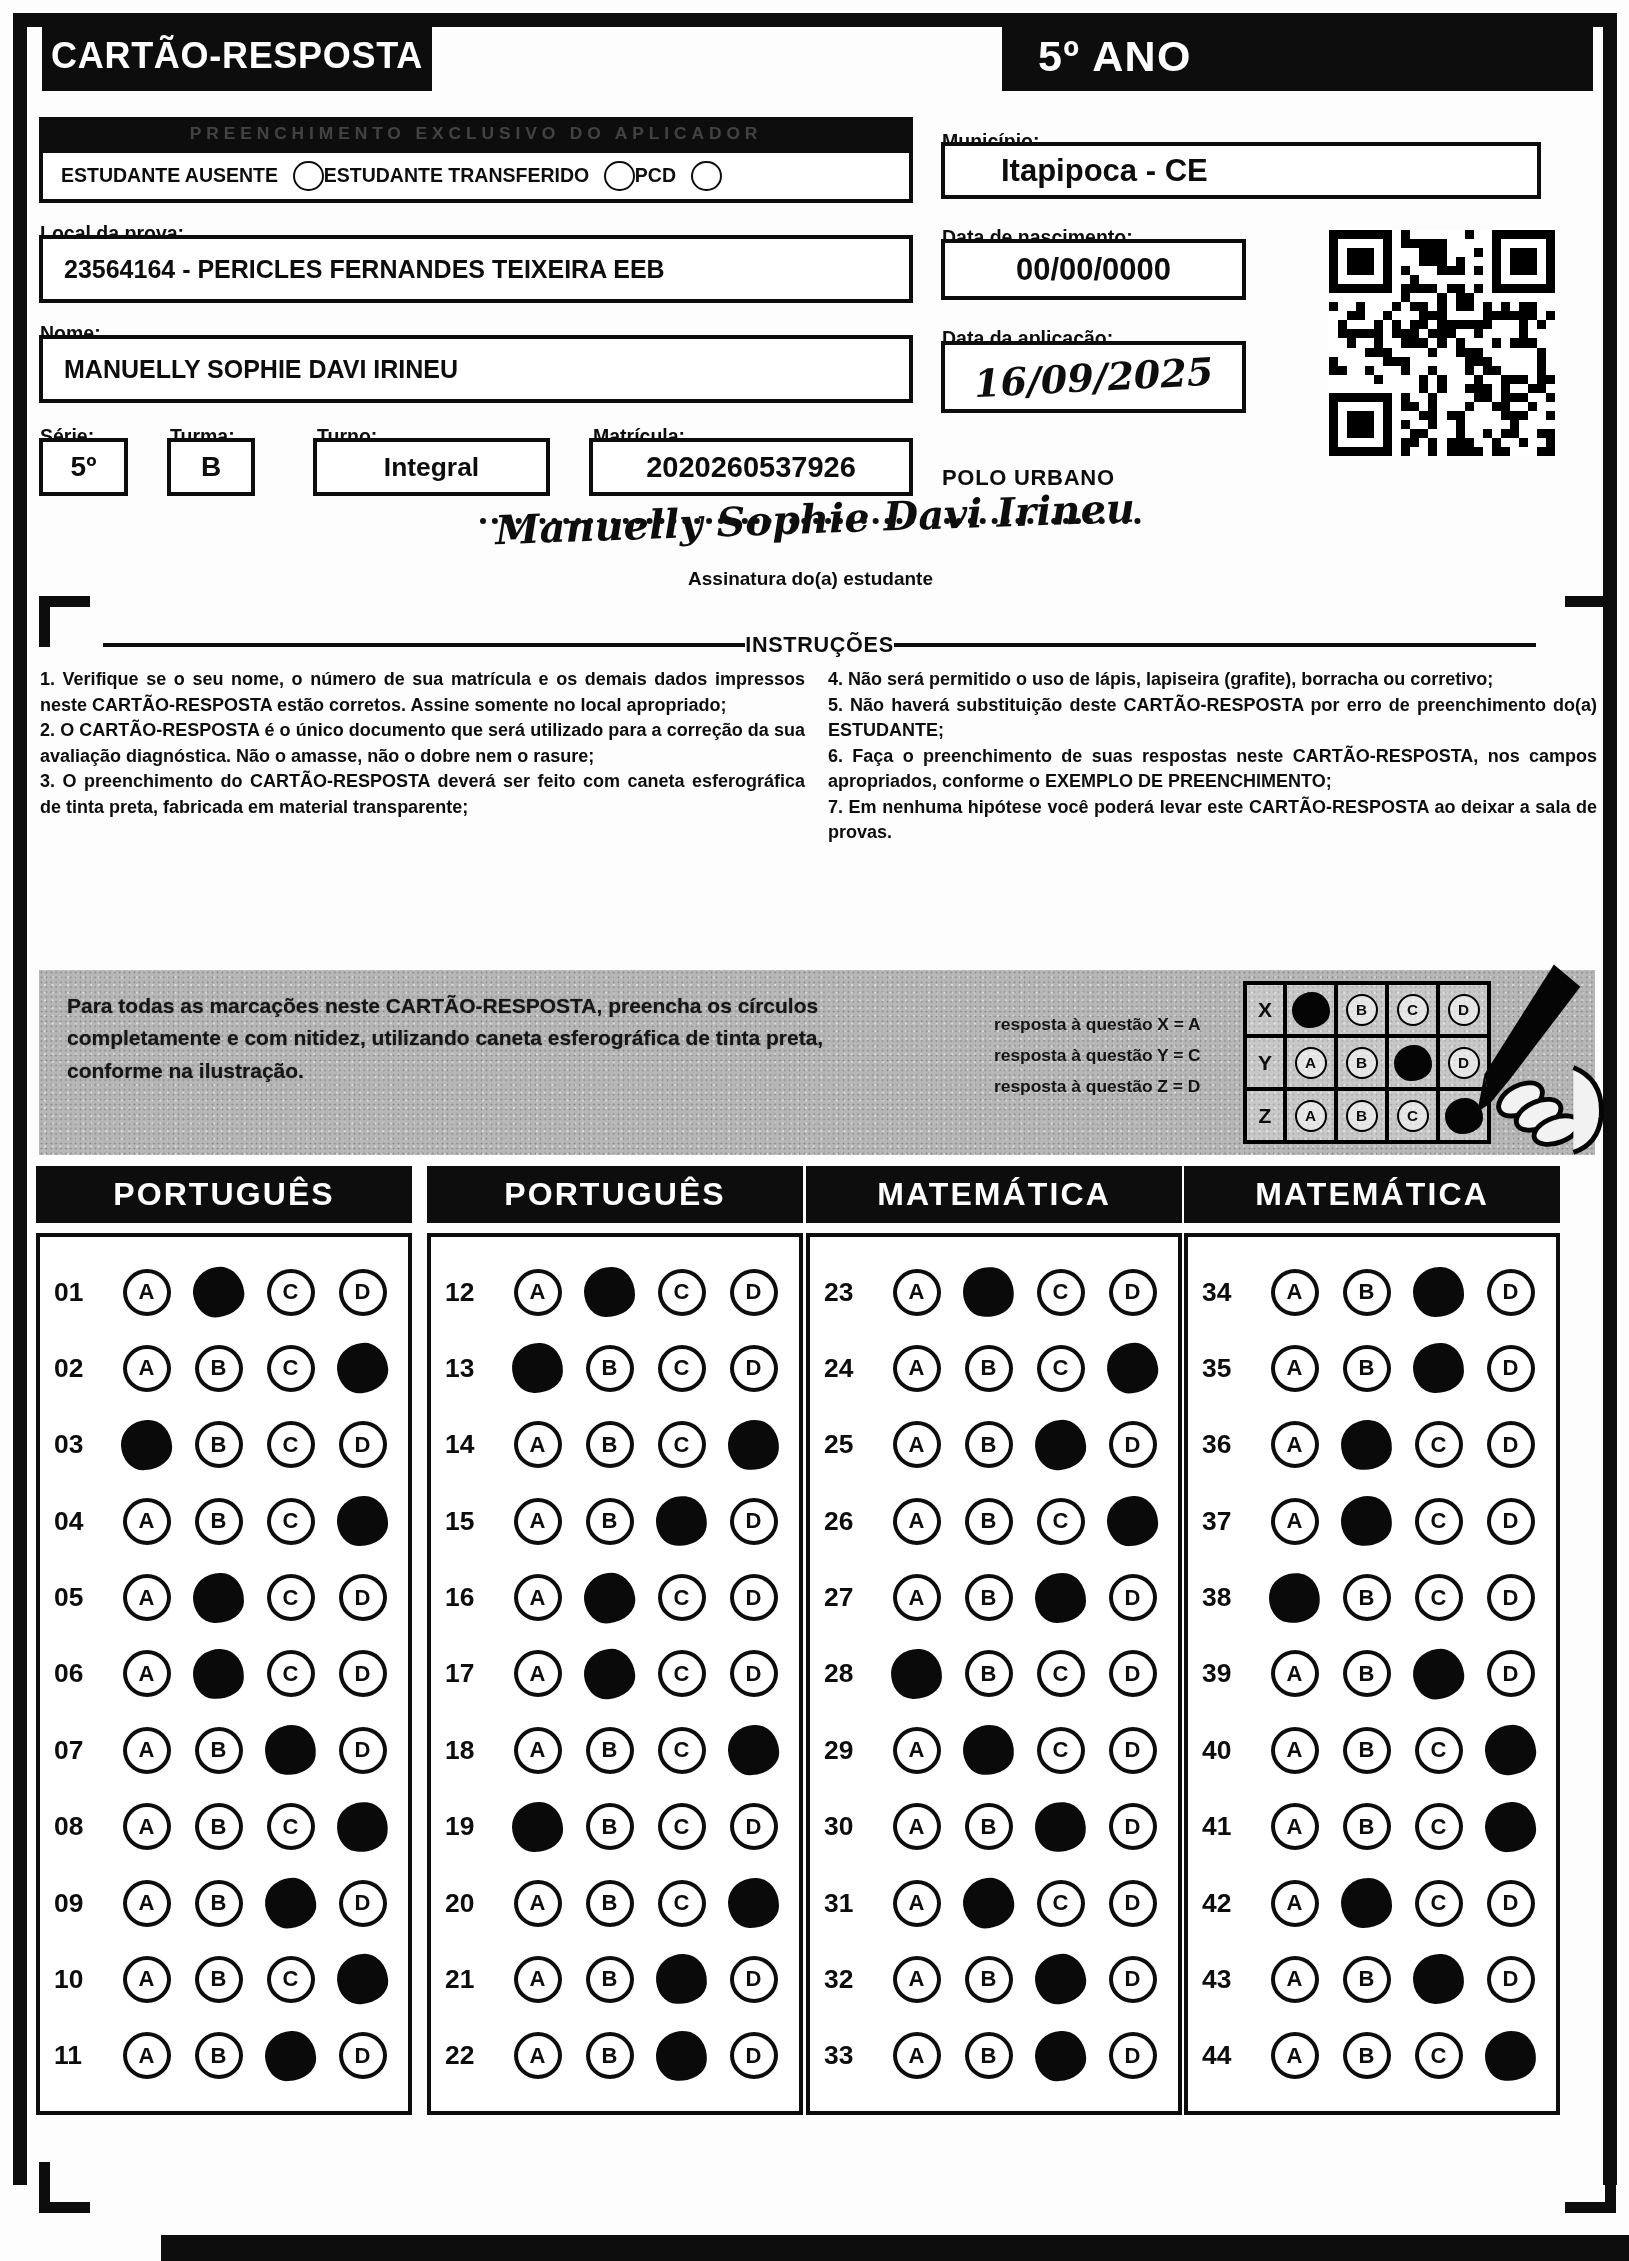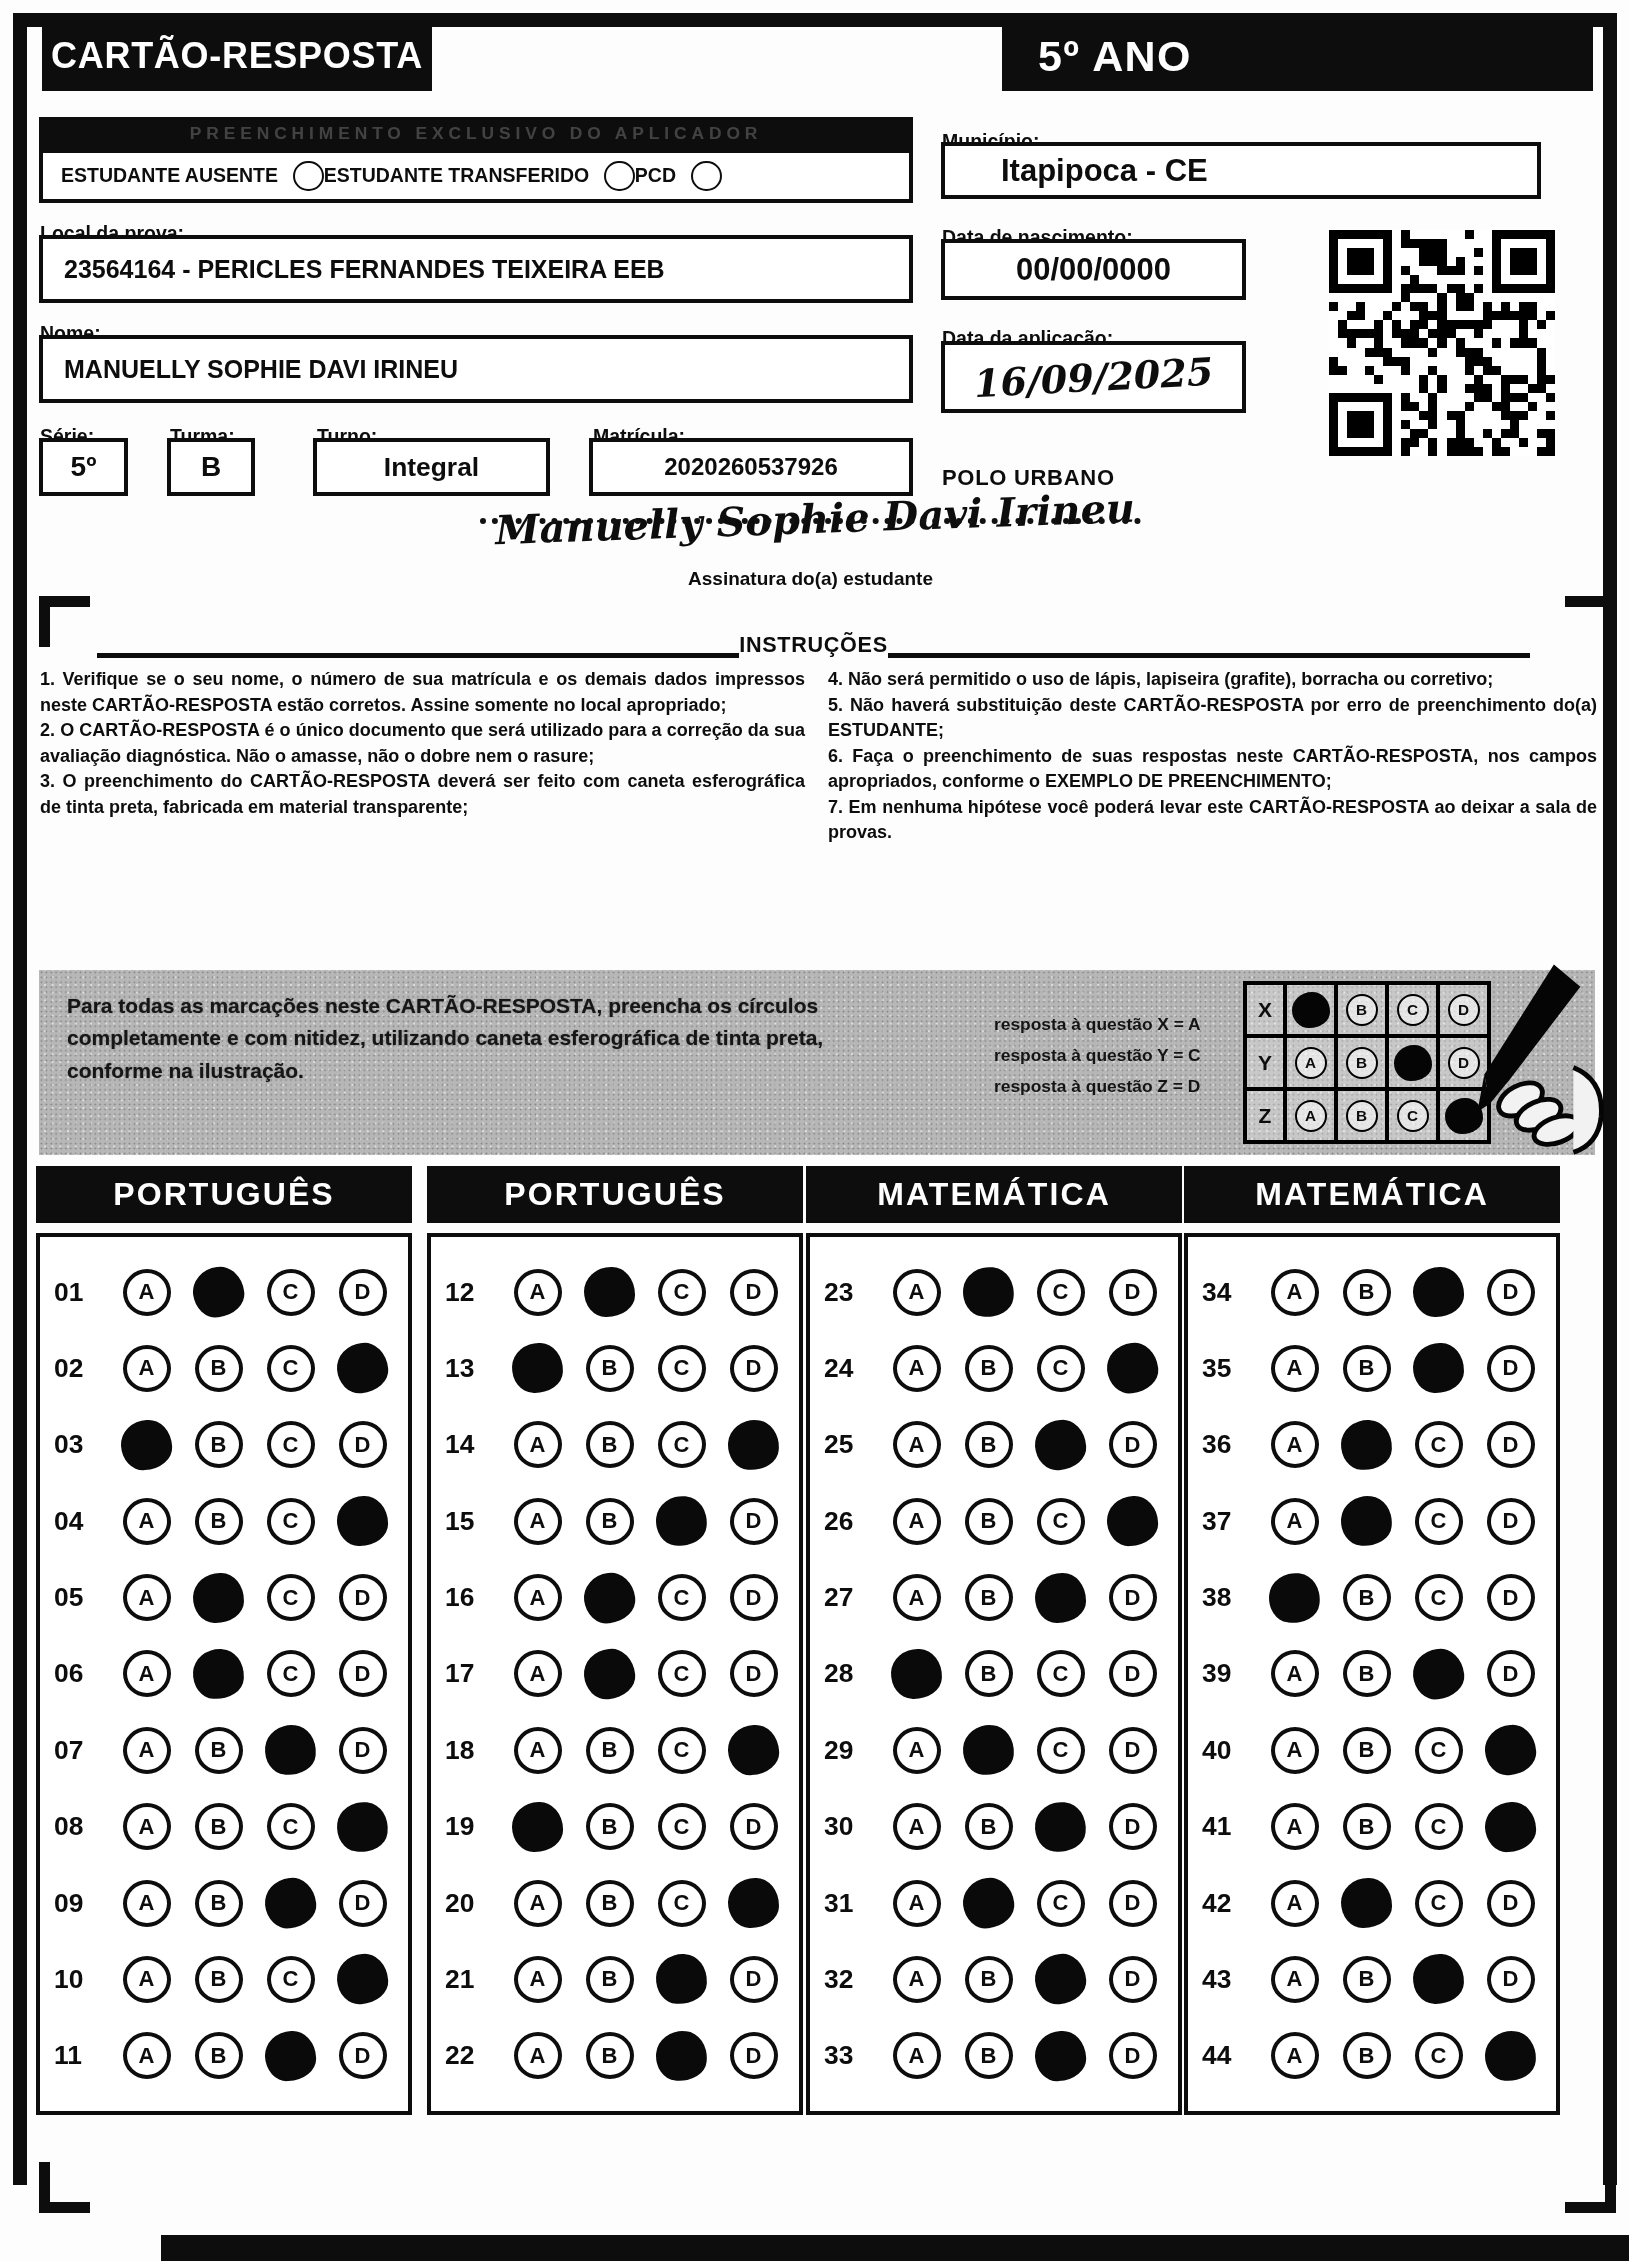--- a/index.html
+++ b/index.html
@@ -37,21 +37,21 @@
   .f-value{font-size:25px;font-weight:700;}
   
   .hand{font-family:"DejaVu Serif",serif;font-style:italic;font-weight:700;}
   .qr{position:absolute;left:1329px;top:230px;width:226px;height:226px;}
   .polo{position:absolute;left:942px;top:465px;font-size:22px;font-weight:700;letter-spacing:0.7px;}
   
   .sig-line{position:absolute;left:480px;top:518px;width:661px;border-bottom:6.3px dotted #111;}
   .sig-name{position:absolute;left:495px;top:495px;font-size:40px;transform:rotate(-2deg);white-space:nowrap;}
   .sig-caption{position:absolute;left:480px;top:568px;width:661px;text-align:center;font-size:19px;font-weight:700;}
   
-  .instr-head{position:absolute;left:97px;top:632px;width:1433px;display:flex;align-items:flex-end;}
+  .instr-head{position:absolute;left:103px;top:632px;width:1433px;display:flex;align-items:center;}
   .instr-head .line{flex:1;height:4.9px;background:#0d0d0d;}
   .instr-head .t{font-size:21.6px;font-weight:700;letter-spacing:0.7px;}
   .instr-col{position:absolute;top:667px;width:765px;font-size:18px;line-height:1.42;font-weight:700;text-align:justify;}
   .instr-col.left{left:40px;}
   .instr-col.right{left:828px;width:769px;}
   .instr-col p{margin:0;}
   
   .band{position:absolute;left:39px;top:970px;width:1556px;height:185px;background:#b7b7b7;
     background-image:radial-gradient(#858585 0.8px,transparent 1.1px),radial-gradient(#dedede 0.7px,transparent 1px);
     background-size:4.9px 4.9px,7.7px 7.7px;background-position:0 0,2.1px 3.5px;}
@@ -131,21 +131,21 @@
   <div class="f-box" style="left:39px;top:438px;width:89px;height:58px;justify-content:center;">
     <span class="f-value" style="font-size:28px;">5º</span>
   </div>
   <div class="f-box" style="left:167px;top:438px;width:88px;height:58px;justify-content:center;">
     <span class="f-value" style="font-size:28px;">B</span>
   </div>
   <div class="f-box" style="left:313px;top:438px;width:237px;height:58px;justify-content:center;">
     <span class="f-value" style="font-size:26.4px;">Integral</span>
   </div>
   <div class="f-box" style="left:589px;top:438px;width:324px;height:58px;justify-content:center;">
-    <span class="f-value" style="font-size:24px;">2020260537926</span>
+    <span class="f-value" style="font-size:29px;">2020260537926</span>
   </div>
 
   <div class="f-label" style="left:942px;top:117px;">Município:</div>
   <div class="f-box" style="left:941px;top:142px;width:600px;height:57px;padding-left:56px;">
     <span class="f-value" style="font-size:31px;">Itapipoca - CE</span>
   </div>
 
   <div class="f-label" style="left:942px;top:213px;">Data de nascimento:</div>
   <div class="f-box" style="left:941px;top:239px;width:305px;height:61px;justify-content:center;">
     <span class="f-value" style="font-size:31px;">00/00/0000</span>

